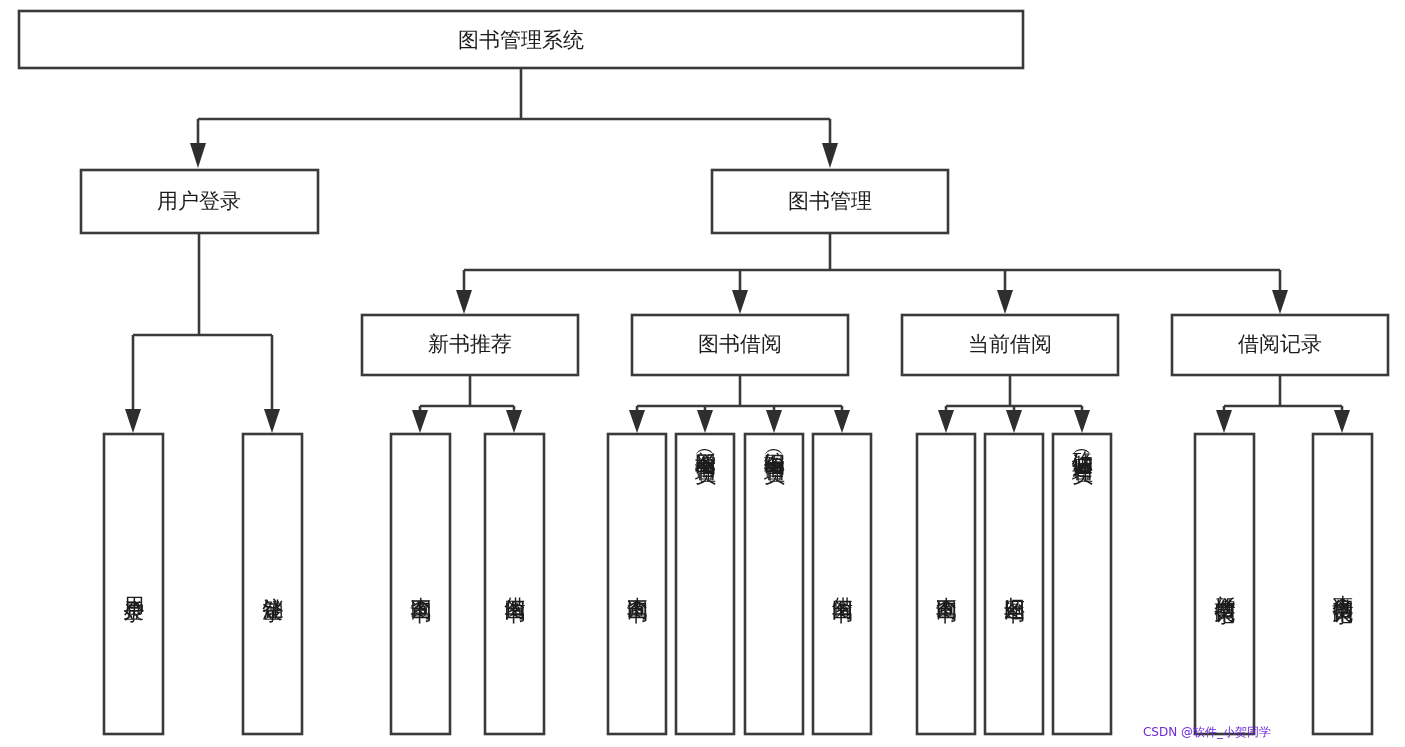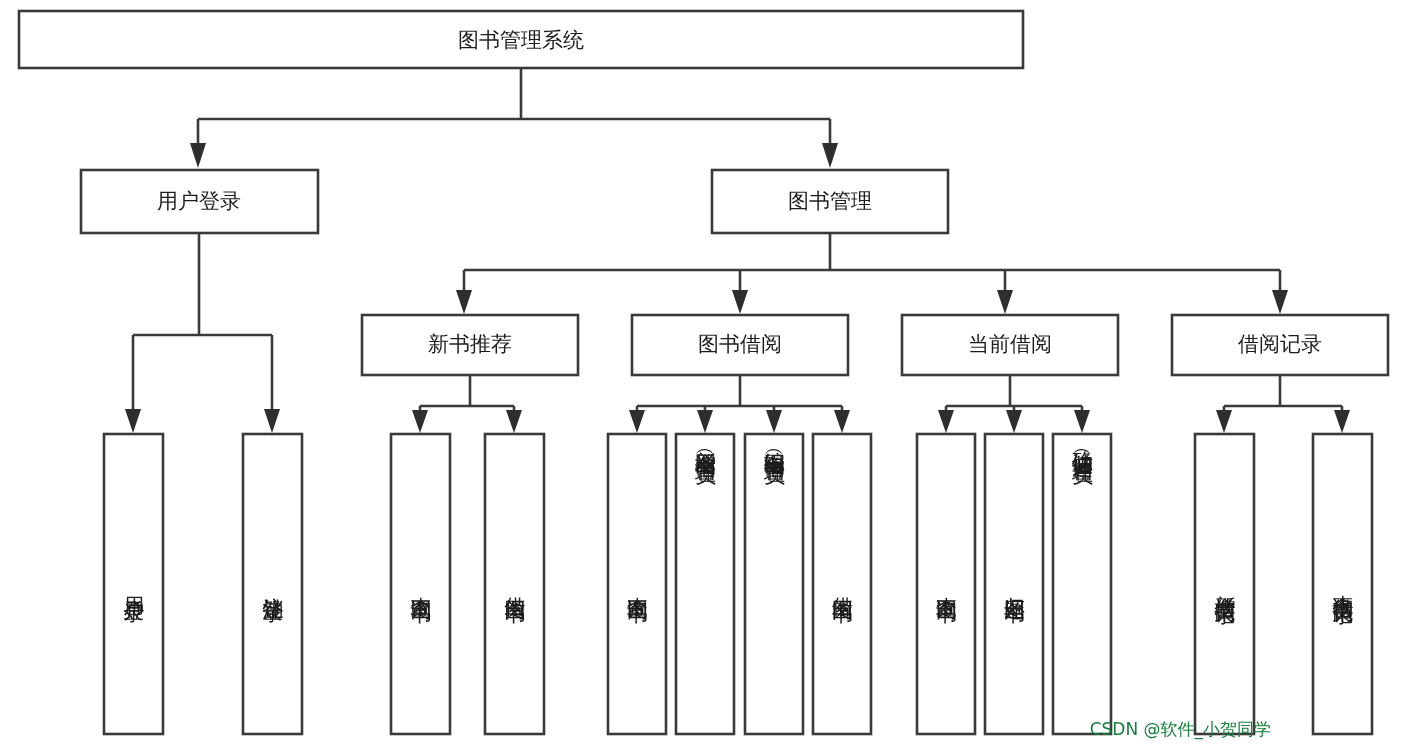--- a/index.html
+++ b/index.html
@@ -59,22 +59,22 @@
     letter-spacing: 2px;
     text-align: center;
     white-space: nowrap;
     pointer-events: none;
   }
   .watermark {
     position: absolute;
     right: 8px;
     bottom: 6px;
     font-family: "DejaVu Sans", "Liberation Sans", sans-serif;
-    font-size: 17px;
-    color: #15803d;
+    font-size: 12px;
+    color: #6d28d9;
     white-space: nowrap;
   }
 </style>
 </head>
 <body>
 
 <div id="diagram-root">
 
   <svg class="diagram-canvas" viewBox="0 0 1405 747">
 

